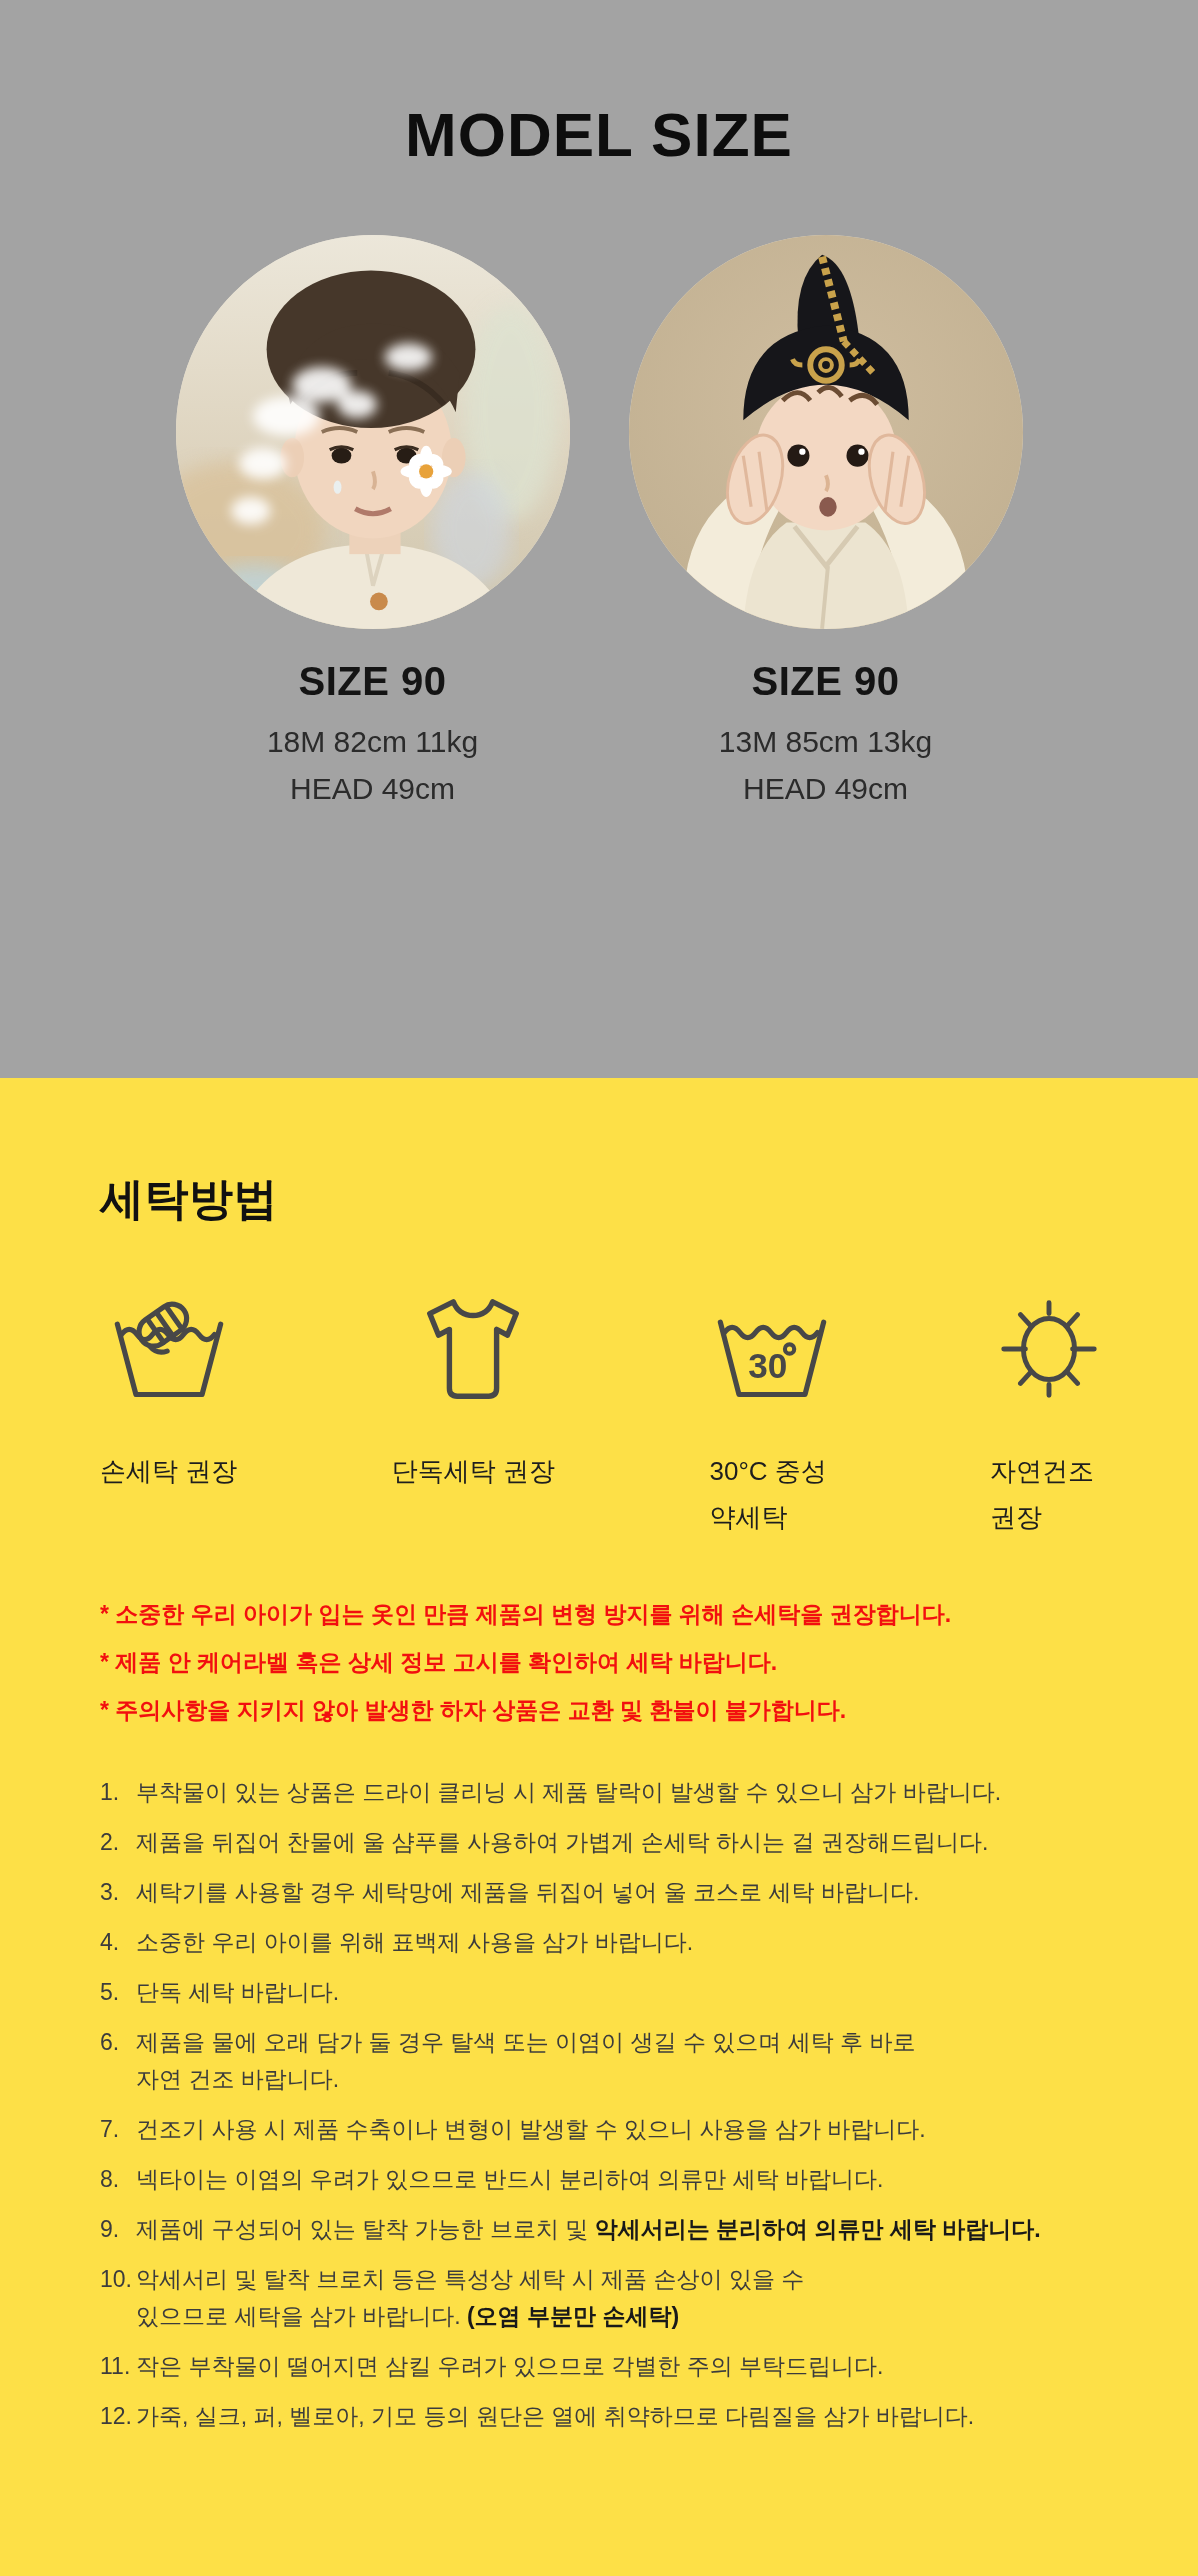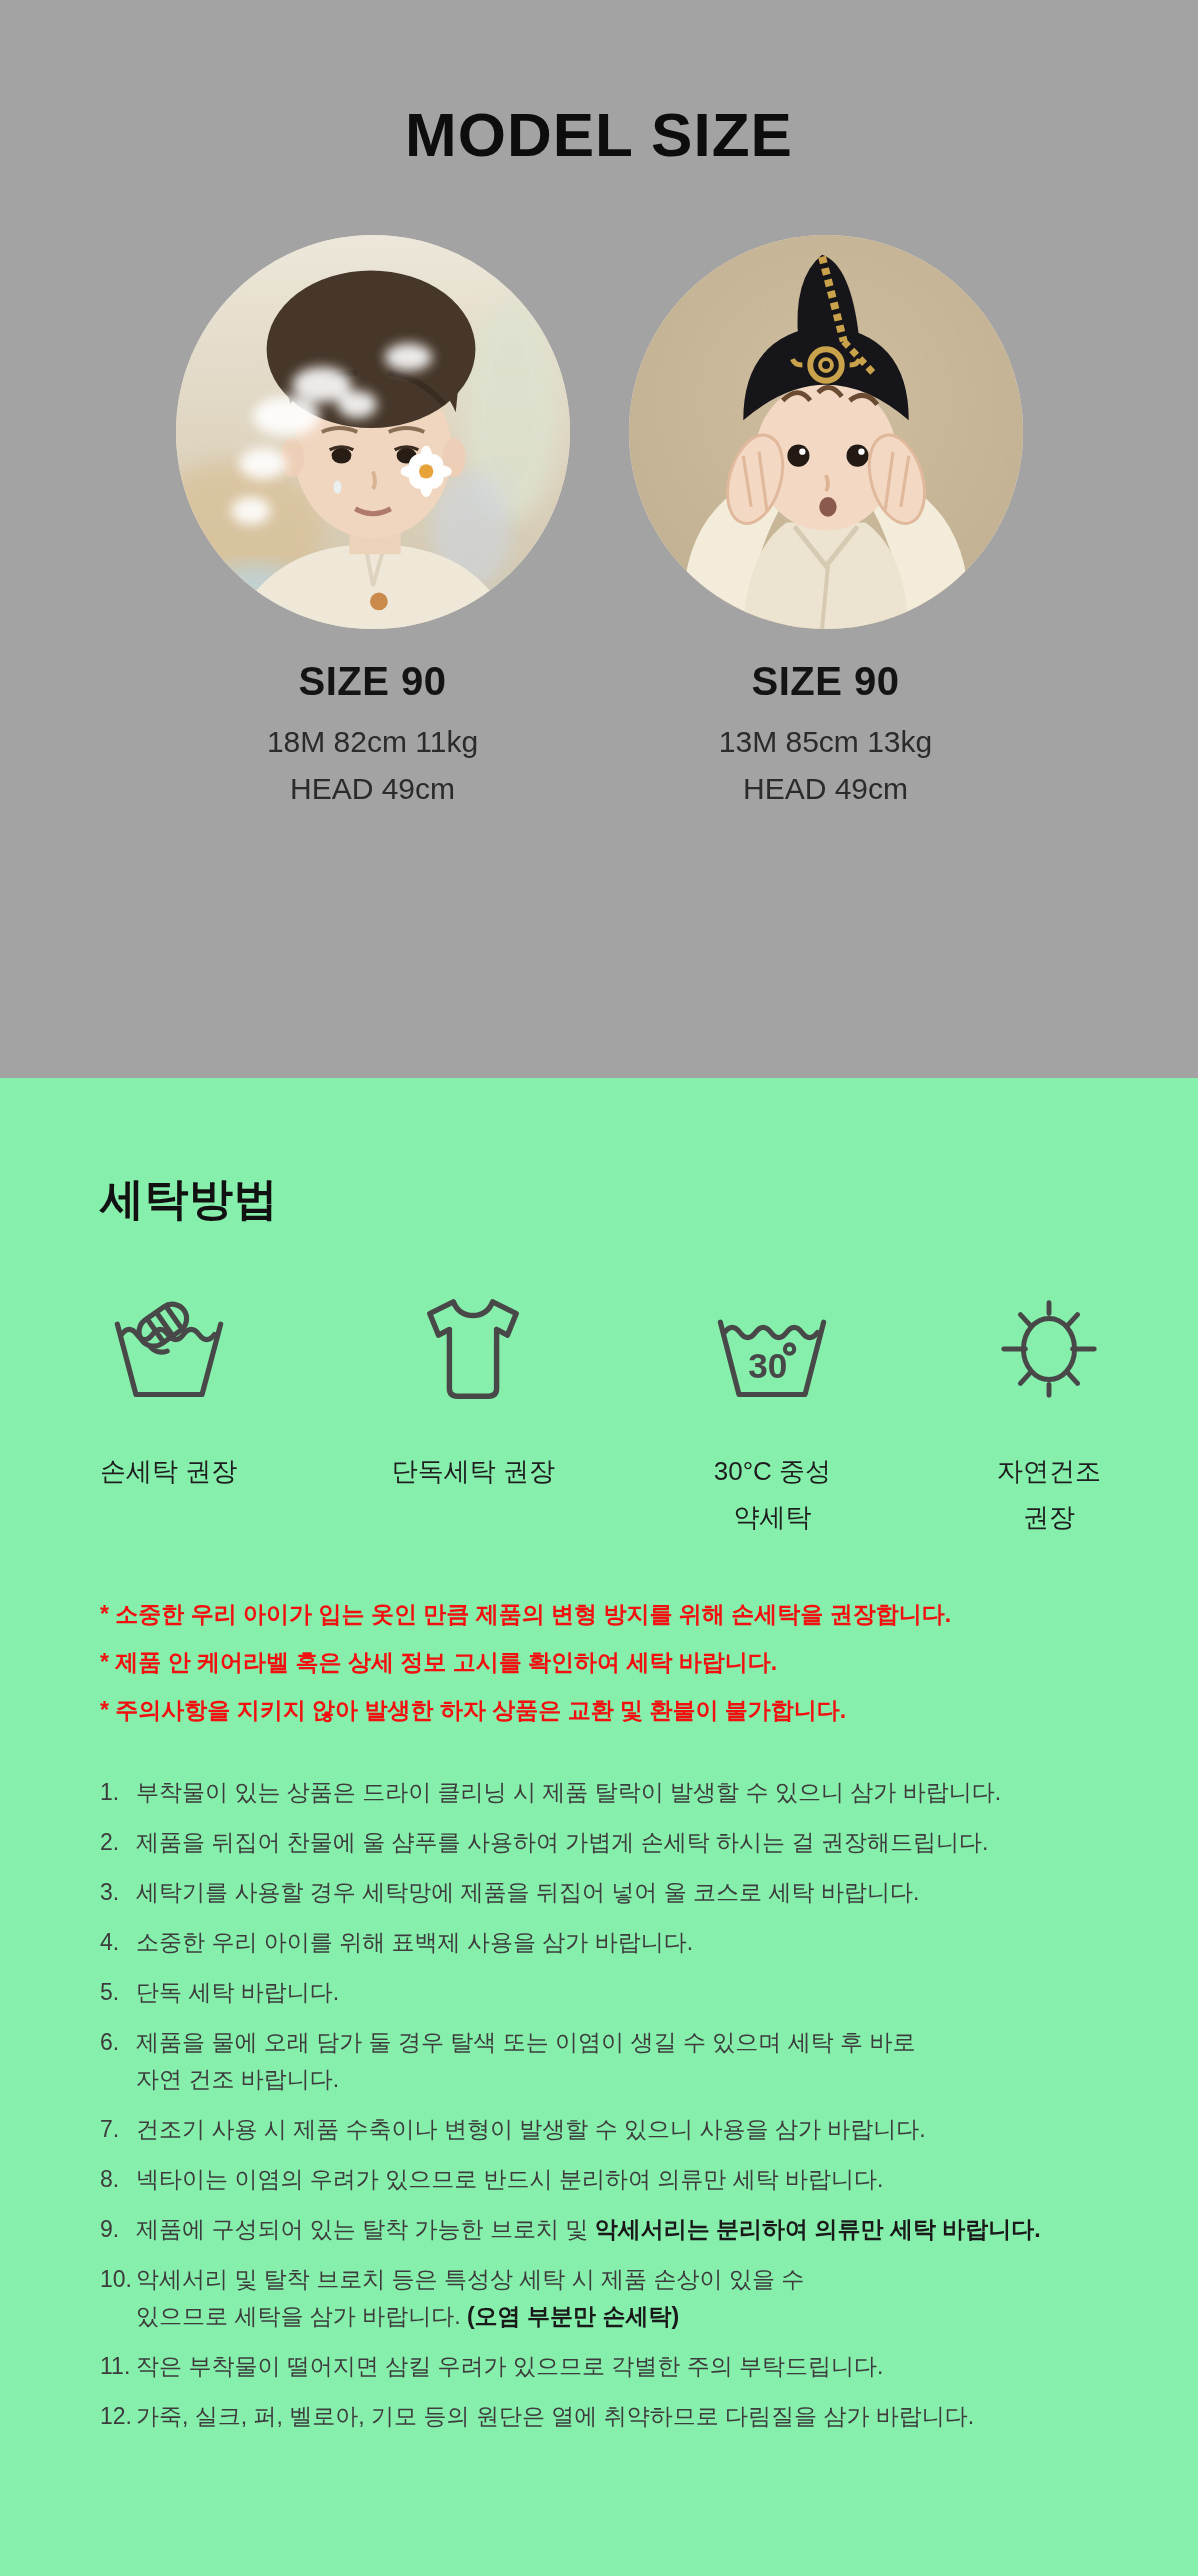--- a/index.html
+++ b/index.html
@@ -22,28 +22,28 @@
     overflow:hidden; background:#e8e2d4;
   }
   .photo-circle svg { display:block; width:100%; height:100%; }
   .size-label { margin-top:30px; font-size:40px; font-weight:800; letter-spacing:0.5px; color:#141414; }
   .size-spec  { margin-top:14px; font-size:30px; line-height:47px; color:#2b2b2b; }
   .size-head  { font-size:30px; line-height:47px; color:#2b2b2b; }
 
   
   .wash-section {
     box-sizing:border-box; height:1498px;
-    background:#86efac; padding:92px 50px 0 100px;
+    background:#fde047; padding:92px 50px 0 100px;
   }
   .wash-heading { margin:0; font-size:44px; font-weight:800; color:#111111; letter-spacing:0.5px; }
   .icons-row {
     display:flex; justify-content:space-between; align-items:flex-start;
     margin-top:58px; padding-right:40px;
   }
-  .icon-col { text-align:center; }
+  .icon-col { text-align:left; }
   .icon-box { height:124px; display:flex; align-items:flex-end; justify-content:center; }
   .icon-label { margin-top:37px; font-size:26px; line-height:46px; color:#1e1e1e; }
   .icon-label span { display:block; white-space:nowrap; }
 
   .warnings { margin-top:50px; }
   .warning-line {
     color:#f20f0f; font-weight:700; font-size:23px; line-height:48px;
     white-space:nowrap;
   }
 

